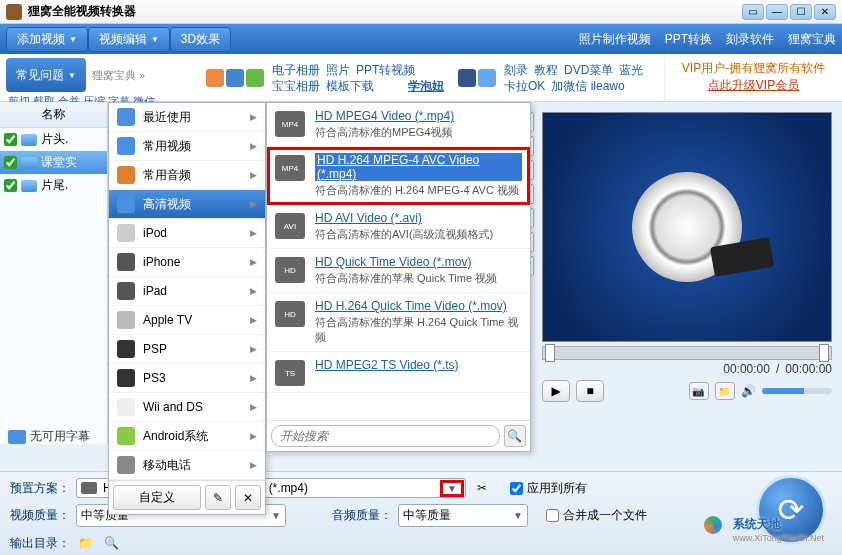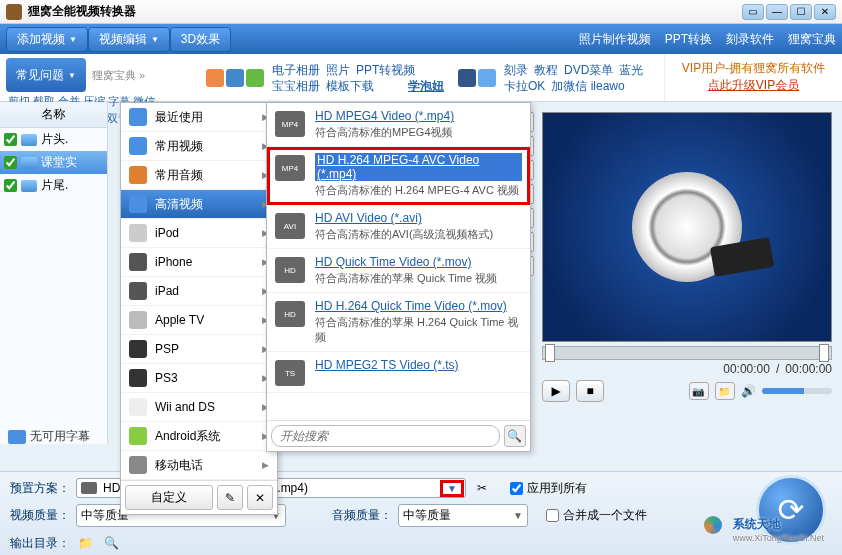--- a/index.html
+++ b/index.html
@@ -34,21 +34,21 @@
 .main { display: flex; height: 342px; }
 .left-panel { width: 108px; border-right: 1px solid #d0d8e0; background: #f8fbff; }
 .left-head { background: linear-gradient(#f0f6fc,#e0ecf8); text-align: center; padding: 4px 0; border-bottom: 1px solid #d0d8e0; }
 .file-row { display: flex; align-items: center; padding: 3px 4px; gap: 4px; }
 .file-row input { accent-color: #2aa02a; }
 .file-ico { width: 16px; height: 12px; background: linear-gradient(#88c8ff,#4890d8); border-radius: 2px; }
 .file-row.sel { background: linear-gradient(#7ab8f0,#4a90e2); color: #fff; }
 .subtitle-area { position: absolute; left: 8px; top: 428px; color: #333; display: flex; align-items: center; gap: 4px; }
 .sub-ico { width: 18px; height: 14px; background: #4a90e2; border-radius: 2px; }
 
-.cat-menu { position: absolute; left: 108px; top: 102px; width: 158px; background: #fff; border: 1px solid #b0b8c0; box-shadow: 2px 2px 6px rgba(0,0,0,0.2); z-index: 5; margin-left: 12px; }
+.cat-menu { position: absolute; left: 108px; top: 102px; width: 158px; background: #fff; border: 1px solid #b0b8c0; box-shadow: 2px 2px 6px rgba(0,0,0,0.2); z-index: 5; }
 .cat-item { display: flex; align-items: center; padding: 5px 8px; gap: 8px; border-bottom: 1px solid #f0f0f0; cursor: pointer; }
 .cat-item.sel { background: linear-gradient(#4a90e2,#2868b8); color: #fff; }
 .cat-ico { width: 18px; height: 18px; border-radius: 3px; display: flex; align-items: center; justify-content: center; font-size: 10px; }
 .cat-bot { display: flex; padding: 4px; gap: 4px; border-top: 1px solid #ddd; }
 .cat-bot button { flex: 1; padding: 3px; background: linear-gradient(#fff,#e8e8e8); border: 1px solid #bbb; border-radius: 3px; cursor: pointer; }
 .mini-btn { width: 26px; flex: none !important; }
 
 .fmt-panel { position: absolute; left: 266px; top: 102px; width: 265px; height: 350px; background: #fff; border: 1px solid #b0b8c0; box-shadow: 2px 2px 6px rgba(0,0,0,0.2); z-index: 5; display: flex; flex-direction: column; }
 .fmt-list { flex: 1; overflow: hidden; }
 .fmt-item { display: flex; padding: 6px 8px; gap: 10px; border-bottom: 1px solid #f0f0f0; cursor: pointer; }

